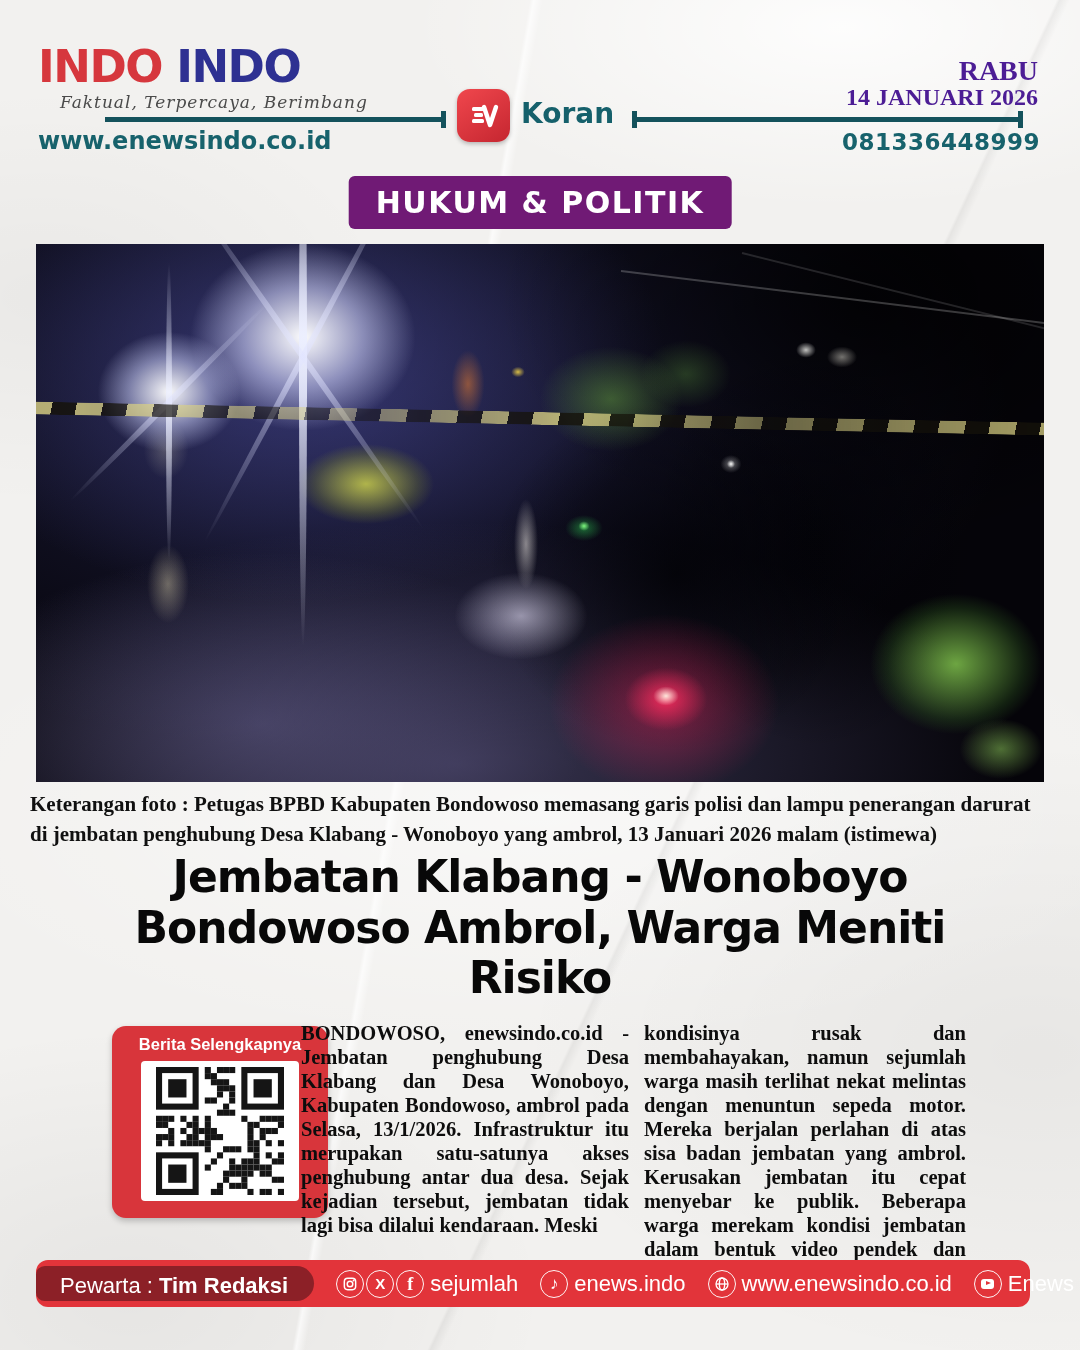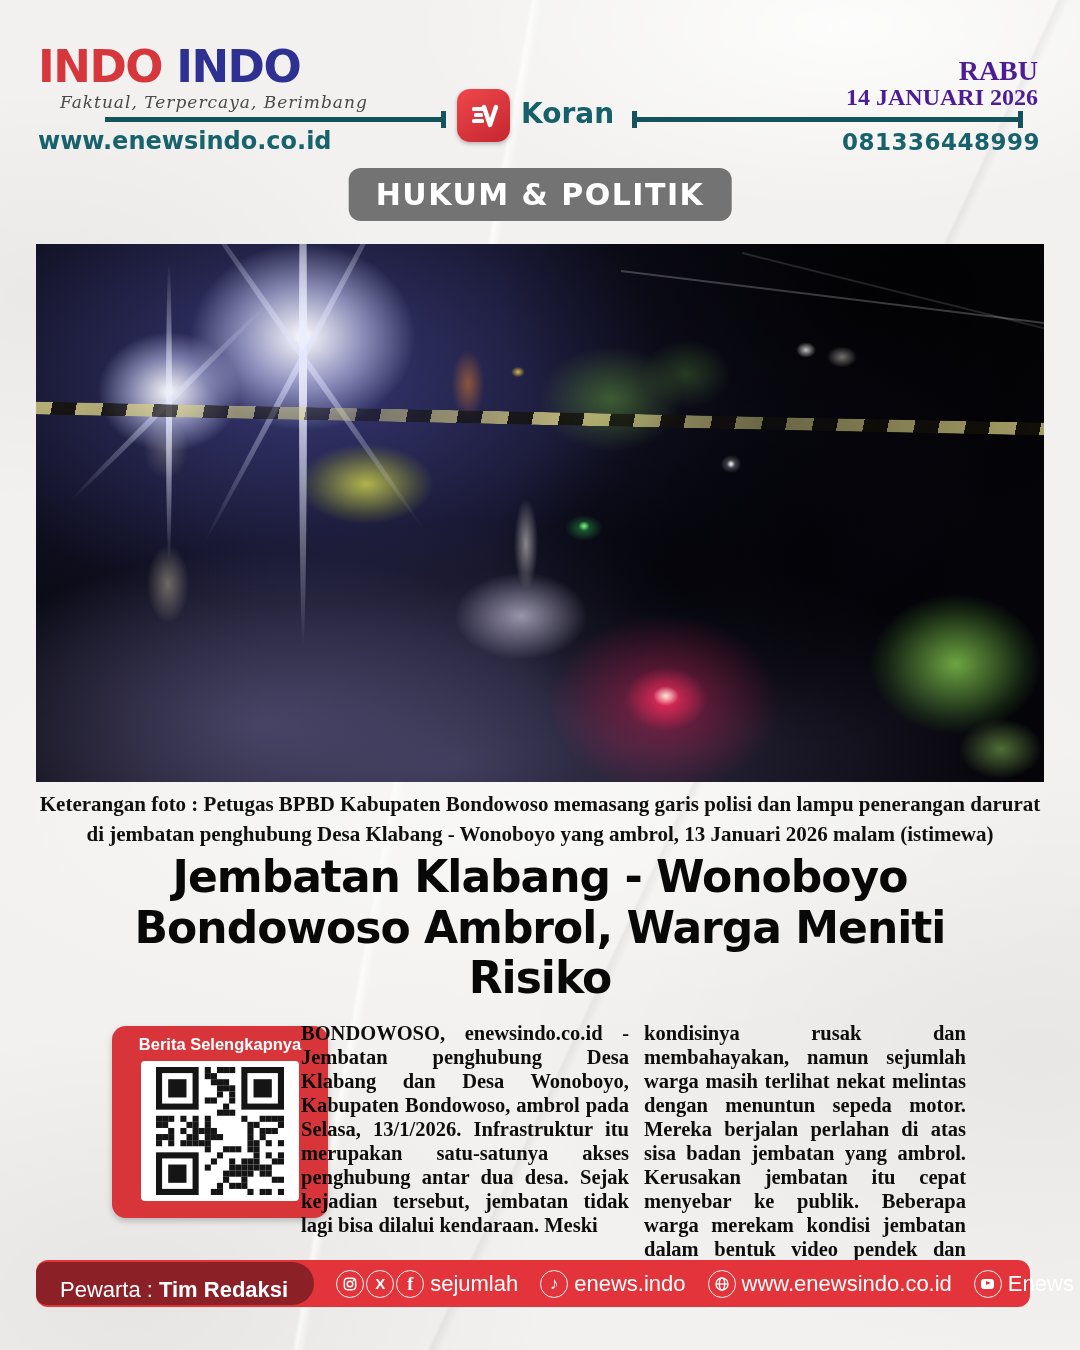--- a/index.html
+++ b/index.html
@@ -36,22 +36,22 @@
   .rule{position:absolute;top:117px;height:5px;background:#14525c;}
   .rule.left{left:105px;width:341px;}
   .rule.right{left:632px;width:390px;}
   .rule-cap{position:absolute;top:111px;width:5px;height:17px;background:#14525c;}
   .ev-logo{position:absolute;left:457px;top:89px;width:53px;height:53px;border-radius:13px;
     background:linear-gradient(145deg,#f0474d,#c52630);display:flex;align-items:center;justify-content:center;
     box-shadow:0 2px 4px rgba(0,0,0,.25);}
   .koran{position:absolute;left:521px;top:97px;color:#15606b;font-size:28px;font-weight:800;font-family:"DejaVu Sans",sans-serif;letter-spacing:0;}
 
   
-  .badge{position:absolute;left:50%;top:168px;transform:translateX(-50%);
-    background:#737373;color:#fff;border-radius:12px;padding:9px 27px;
+  .badge{position:absolute;left:50%;top:176px;transform:translateX(-50%);
+    background:#701a75;color:#fff;border-radius:6px;padding:9px 27px;
     font-family:"DejaVu Sans",sans-serif;font-weight:800;font-size:30px;letter-spacing:1.5px;}
 
   
   .photo{position:absolute;left:36px;top:244px;width:1008px;height:538px;background-color:#050409;overflow:hidden;
     background-image:
       
       radial-gradient(9px 7px at 482px 128px, rgba(235,205,70,.9), transparent 75%),           
       radial-gradient(22px 45px at 432px 140px, rgba(226,122,48,.55), transparent 75%),        
       radial-gradient(16px 60px at 490px 300px, rgba(235,230,225,.55), transparent 75%),       
       radial-gradient(30px 40px at 130px 205px, rgba(200,195,175,.30), transparent 75%),       
@@ -89,21 +89,21 @@
   .flare{position:absolute;}
   .flare .core{position:absolute;border-radius:50%;transform:translate(-50%,-50%);}
   .beam{position:absolute;transform-origin:center;border-radius:50%;}
   .tape{position:absolute;left:-10px;right:-10px;top:168px;height:13px;transform:rotate(1.2deg);
     background:repeating-linear-gradient(100deg,#d9d083 0 26px,#16130a 26px 50px);opacity:.85;
     -webkit-mask-image:linear-gradient(90deg,rgba(0,0,0,.95) 4%,rgba(0,0,0,.5) 32%,rgba(0,0,0,.95) 52%,rgba(0,0,0,.55) 72%,rgba(0,0,0,.9));
     mask-image:linear-gradient(90deg,rgba(0,0,0,.95) 4%,rgba(0,0,0,.5) 32%,rgba(0,0,0,.95) 52%,rgba(0,0,0,.55) 72%,rgba(0,0,0,.9));}
   .wire{position:absolute;height:2px;background:rgba(255,255,255,.22);transform-origin:left center;}
 
   
-  .caption{position:absolute;left:30px;top:790px;width:1020px;text-align:center;
+  .caption{position:absolute;left:30px;top:790px;width:1020px;text-align:left;
     font-family:"Liberation Serif",serif;font-weight:700;font-size:21px;line-height:1.42;color:#101010;}
 
   
   .headline{position:absolute;left:100px;top:852px;width:880px;text-align:center;
     font-family:"DejaVu Sans",sans-serif;font-weight:800;font-size:44px;line-height:1.15;
     letter-spacing:-1px;color:#080808;}
 
   
   .qrbox{position:absolute;left:112px;top:1026px;width:216px;height:192px;background:#d8353b;border-radius:14px;
     box-shadow:0 3px 6px rgba(0,0,0,.22);display:flex;flex-direction:column;align-items:center;}
@@ -112,21 +112,21 @@
   .cols{position:absolute;top:1022px;font-family:"Liberation Serif",serif;font-weight:700;
     font-size:20.5px;line-height:1.17;color:#0d0d0d;text-align:justify;}
   .col1{left:301px;width:328px;}
   .col2{left:644px;width:322px;}
   .cont-i{font-style:italic;}
 
   
   .footer{position:absolute;left:36px;top:1260px;width:994px;height:47px;background:#e2343a;border-radius:12px;
     display:flex;align-items:center;color:#fff;}
   .pill{height:31px;background:#8c2027;border-radius:12px 24px 24px 12px;display:flex;align-items:center;
-    padding:12px 26px 0 24px;font-size:22px;white-space:nowrap;}
+    padding:4px 26px 0 24px;font-size:22px;white-space:nowrap;}
   .pill b{font-weight:700;margin-left:6px;}
   .fgroup{display:flex;align-items:center;margin-left:22px;white-space:nowrap;}
   .circ{width:28px;height:28px;border:1.6px solid rgba(255,255,255,.95);border-radius:50%;
     display:flex;align-items:center;justify-content:center;box-sizing:border-box;margin-right:2px;flex:0 0 auto;}
   .circ span{font-size:15px;font-weight:700;line-height:1;}
   .flabel{font-size:22px;font-weight:500;margin-left:4px;}
   .yt-rect{width:13px;height:10px;background:#fff;border-radius:3px;position:relative;}
   .yt-rect::after{content:"";position:absolute;left:4.5px;top:2.5px;border-left:5px solid #e2343a;border-top:2.5px solid transparent;border-bottom:2.5px solid transparent;}
 </style>
 </head>

